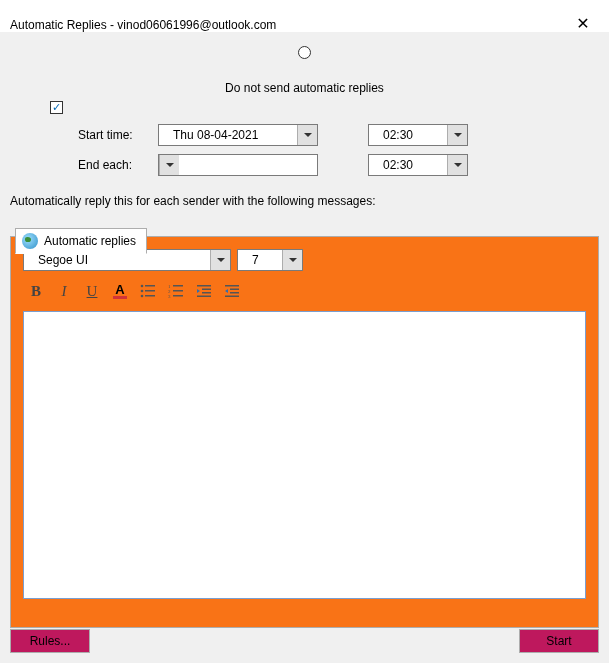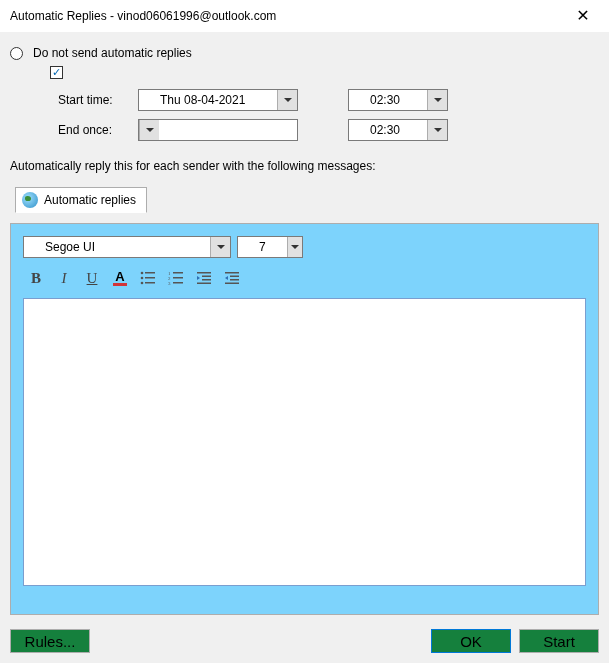--- a/index.html
+++ b/index.html
@@ -9,42 +9,43 @@
     background: #f0f0f0;
     font-family: "Segoe UI", Tahoma, sans-serif;
     font-size: 12px;
     color: #000;
     width: 609px;
     height: 663px;
     overflow: hidden;
   }
   .titlebar {
     display: flex;
-    align-items: center;
+    align-items: flex-end;
     justify-content: space-between;
     height: 32px;
     padding: 0 6px 0 10px;
     background: #fff;
   }
   .titlebar .title { font-size: 12px; }
   .close-x {
     width: 40px;
     text-align: center;
     font-size: 16px;
     line-height: 16px;
     cursor: default;
   }
   .body {
     padding: 10px 10px 10px 10px;
   }
   .radio-row {
     display: flex;
     align-items: center;
-    gap: 10px;
+    gap: 22px;
     margin: 4px 0;
+    flex-direction: column;
   }
   .radio {
     width: 13px; height: 13px;
     border: 1px solid #333;
     border-radius: 50%;
     display: inline-flex;
     align-items: center;
     justify-content: center;
     background: #fff;
   }
@@ -62,37 +63,37 @@
     border: 1px solid #333;
     background: #fff;
     display: inline-flex;
     align-items: center;
     justify-content: center;
     font-size: 11px;
     line-height: 11px;
     color: #0066b3;
   }
   .time-grid {
-    margin-left: 48px;
+    margin-left: 68px;
     display: grid;
     grid-template-columns: 80px 160px 50px 100px;
     row-gap: 8px;
     column-gap: 0;
     align-items: center;
   }
   .time-grid .lbl { text-align: left; padding-right: 4px; }
   .combo {
     display: flex;
     border: 1px solid #7a7a7a;
     background: #fff;
     height: 22px;
   }
   .combo .val {
     flex: 1;
-    padding: 2px 21px;
+    padding: 2px 14px;
     line-height: 16px;
     white-space: nowrap;
     border-radius: 6px;
   }
   .combo .arrow {
     width: 20px;
     border-left: 1px solid #adadad;
     background: #e1e1e1;
     display: flex;
     align-items: center;
@@ -102,39 +103,39 @@
     width: 0; height: 0;
     border-left: 4px solid transparent;
     border-right: 4px solid transparent;
     border-top: 4px solid #333;
   }
   .instr {
     margin: 18px 0 6px 0;
   }
   .tabwrap {
     position: relative;
-    margin-top: 14px;
+    margin-top: 20px;
   }
   .tab {
     position: absolute;
     top: 0; left: 5px;
     display: inline-flex;
     align-items: center;
     gap: 6px;
     background: #fff;
     border: 1px solid #adadad;
     border-bottom: 1px solid #fff;
     padding: 4px 10px 4px 6px;
     z-index: 2;
   }
   .tabpanel {
     position: relative;
-    top: 36px;
+    top: 8px;
     border: 1px solid #adadad;
-    background: #7dd3fc;
+    background: #f97316;
     padding: 12px;
     height: 392px;
   }
   .globe {
     width: 16px; height: 16px;
     border-radius: 50%;
     background: radial-gradient(circle at 6px 6px, #9fe0ff, #2f8fc7);
     position: relative;
     overflow: hidden;
   }
@@ -185,26 +186,26 @@
     bottom: 10px;
     left: 10px;
     right: 10px;
     display: flex;
     align-items: center;
   }
   .btn {
     min-width: 80px;
     height: 24px;
     border: 1px solid #adadad;
-    background: #15803d;
+    background: #be185d;
     display: inline-flex;
     align-items: center;
     justify-content: center;
     padding: 0 12px;
-    font-size: 15px;
+    font-size: 12px;
   }
   .btn.default { border: 1px solid #0078d7; }
   .footer .spacer { flex: 1; }
   svg.listicon { width: 18px; height: 16px; }
 </style>
 </head>
 <body>
 
 <div class="titlebar">
   <span class="title">Automatic Replies - vinod06061996@outlook.com</span>
@@ -232,21 +233,21 @@
         </span>
     </div>
     <div></div>
     <div class="combo">
       <span class="val">02:30</span>
       <span class="arrow">
           <span class="chev"></span>
         </span>
     </div>
 
-    <div class="lbl">End once:</div>
+    <div class="lbl">End each:</div>
     <div class="combo">
       <span class="arrow">
           <span class="chev"></span>
         </span>
     </div>
     <div></div>
     <div class="combo">
       <span class="val">02:30</span>
       <span class="arrow">
           <span class="chev"></span>
@@ -329,16 +330,15 @@
       <div class="editor"></div>
 
     </div>
   </div>
 
 </div>
 
 <div class="footer">
   <span class="btn">Rules...</span>
   <span class="spacer"></span>
-  <span class="btn default">OK</span>
   <span style="width:8px"></span>
   <span class="btn">Start</span>
 </div>
 
 </body></html>

